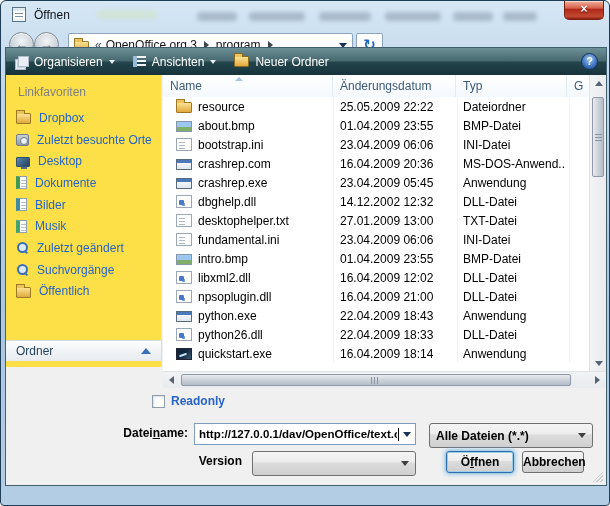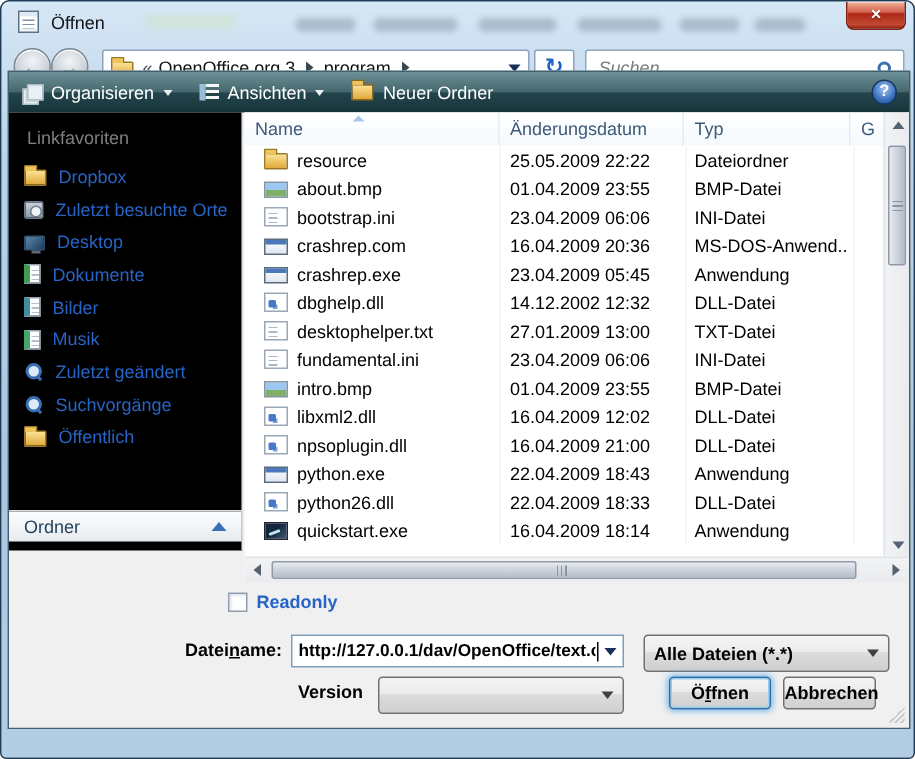--- a/index.html
+++ b/index.html
@@ -54,21 +54,21 @@
   .ico-stack:after{left:3px;top:0;box-shadow:-2px 2px 0 -1px #c5d2da;}
   .ico-views{width:13px;height:11px;background:
       repeating-linear-gradient(180deg,#ffffff 0 2px,rgba(255,255,255,0) 2px 4px);
       border-left:4px solid #9fc3e0;opacity:.95;}
   .ico-newfolder{position:relative;width:15px;height:11px;background:linear-gradient(180deg,#fbe294,#e0a93c);border:1px solid #8a6a20;border-radius:1px;}
   .ico-newfolder:before{content:"";position:absolute;left:-1px;top:-4px;width:7px;height:3px;background:#eec35c;border:1px solid #8a6a20;border-bottom:none;border-radius:1px 1px 0 0;}
   .helpbtn{position:absolute;right:8px;top:5px;width:17px;height:17px;border-radius:50%;
       background:radial-gradient(circle at 50% 35%,#9cc4ee 0%,#3d71bd 60%,#1d4a8f 100%);
       border:1px solid #16355f;color:#fff;font-weight:bold;font-size:11px;text-align:center;line-height:15px;cursor:pointer;}
   
-  .sidebar{position:absolute;left:0;top:27px;width:156px;height:292px;background:#000000;border-right:1px solid #e0e4e8;}
+  .sidebar{position:absolute;left:0;top:27px;width:156px;height:292px;background:#fde047;border-right:1px solid #e0e4e8;}
   .sb-header{position:absolute;left:12px;top:10px;color:#7f7f7f;font-size:12px;}
   .sb-list{position:absolute;left:0;top:32px;width:156px;}
   .sb-item{display:flex;align-items:center;gap:8px;height:21.7px;padding-left:10px;cursor:pointer;color:#2764c6;}
   .ordnerbar{position:absolute;left:0;top:292px;width:156px;height:21px;background:linear-gradient(180deg,#fcfdfe,#e7ebef);
       border-top:1px solid #d8dde2;border-right:1px solid #d8dde2;display:flex;align-items:center;padding:0 10px;cursor:pointer;}
   .ordner-label{color:#24425d;}
   .chev-up{margin-left:auto;width:0;height:0;border-left:5px solid transparent;border-right:5px solid transparent;border-bottom:6px solid #3a6fb5;}
   
   .filepane{position:absolute;left:157px;top:27px;width:443px;height:313px;background:#fff;}
   .lhead{position:absolute;left:0;top:0;width:426px;height:22px;background:linear-gradient(180deg,#ffffff,#f4f9fd);display:flex;}
@@ -177,24 +177,20 @@
       <span class="sep"></span>
       <span class="crumbtext">program</span>
       <span class="sep"></span>
       <span class="addr-dd">
           <span class="tri-down"></span>
         </span>
     </div>
     <div class="refreshbtn">
       <span>↻</span>
     </div>
-    <div class="searchfield">
-      <span class="search-ph">Suchen</span>
-      <span class="mag"></span>
-    </div>
   </div>
 
   <div class="inner">
 
     <div class="toolbar">
       <div class="tbtn">
         <span class="ico-stack"></span>
         <span>Organisieren</span>
         <span class="tri-down"></span>
       </div>

